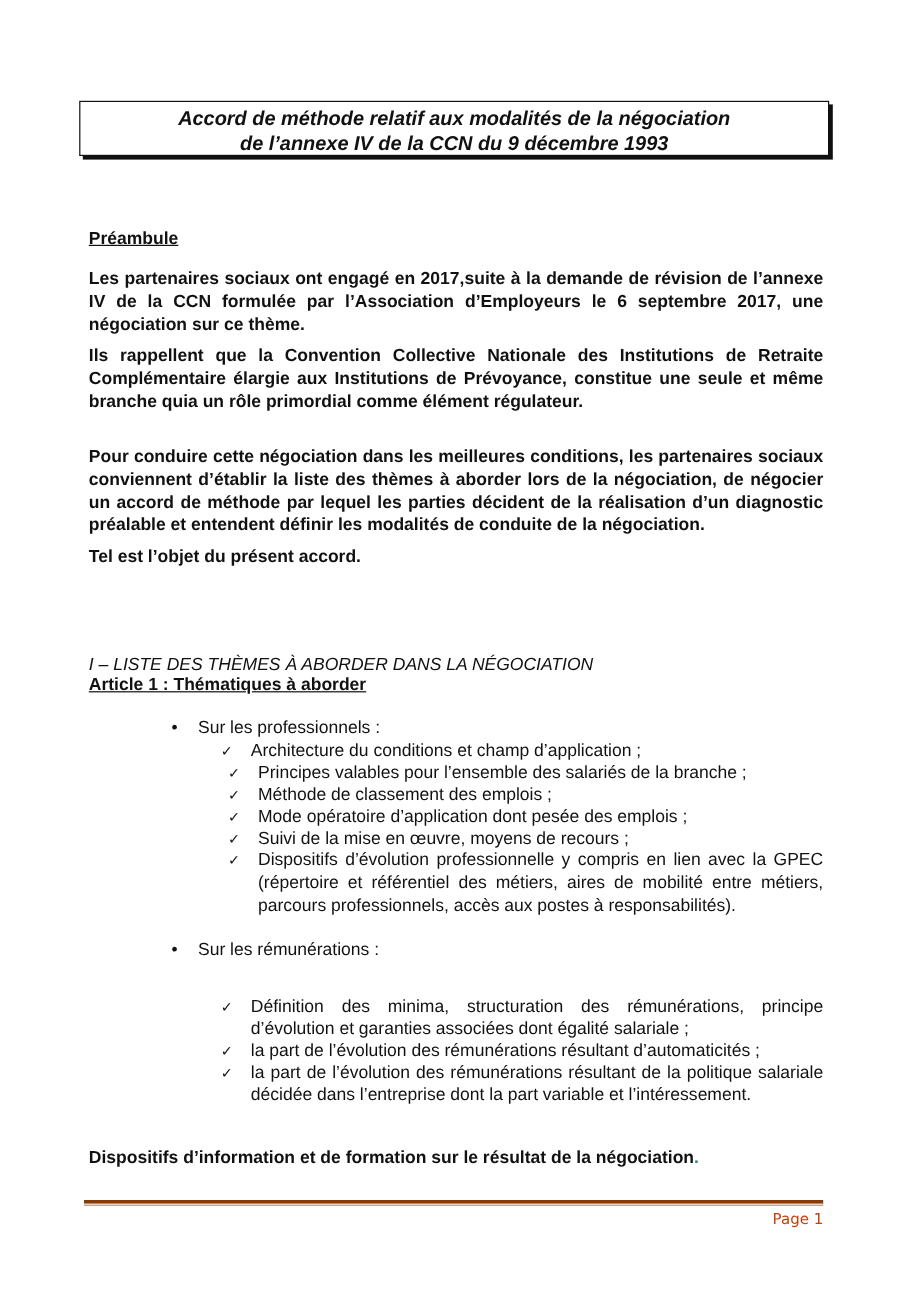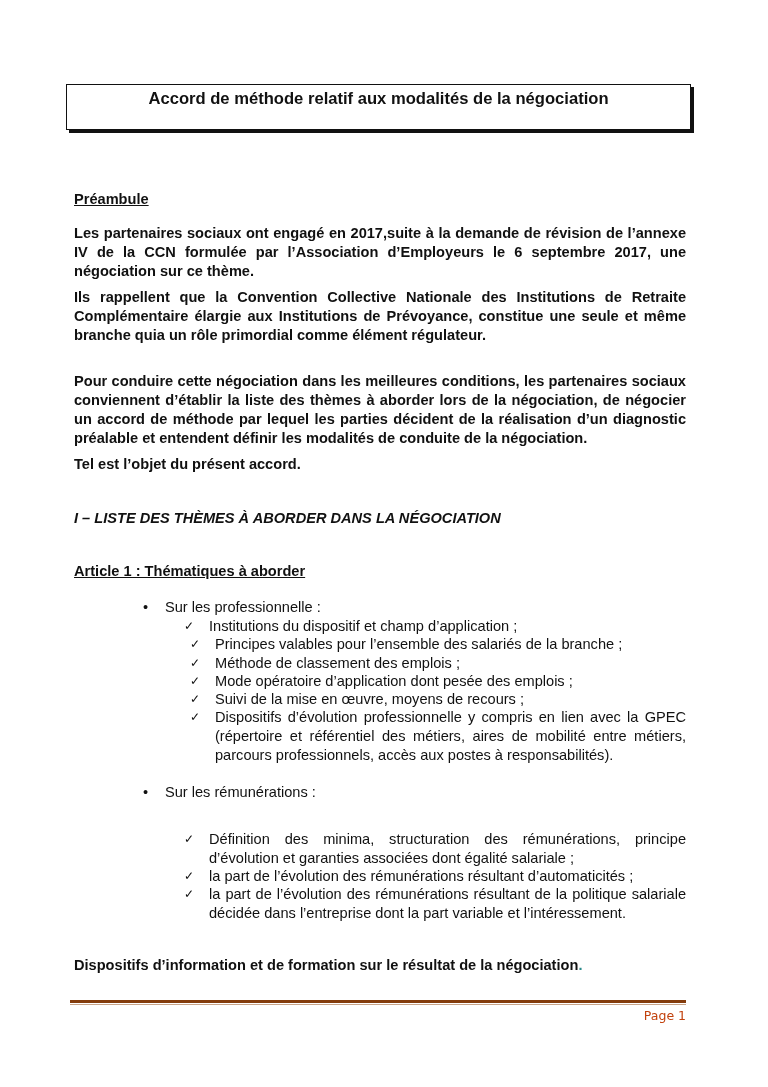--- a/index.html
+++ b/index.html
@@ -5,27 +5,27 @@
   html, body { margin: 0; padding: 0; background: #ffffff; }
   body {
     width: 768px; height: 1087px; position: relative; overflow: hidden;
     font-family: "Liberation Sans", sans-serif; color: #111; font-size: 14.6px;
   }
   .title-box {
     position: absolute; left: 66px; top: 84px; width: 625px; height: 46px;
     border: 1.5px solid #111;
     box-shadow: 3px 3px 0 #111;
     text-align: center; font-weight: bold; font-size: 16.6px; line-height: 21px;
-    padding-top: 3px; box-sizing: border-box;
+    padding-top: 3px; box-sizing: border-box; font-style: italic;
   }
   .title-box div { white-space: nowrap; }
   .block { position: absolute; left: 74px; width: 612px; line-height: 19px; font-weight: bold; }
   .justify { text-align: justify; text-align-last: left; }
   .bold { font-weight: bold; text-decoration: underline; }
-  .bi { font-weight: bold; font-style: italic; }
+  .bi { font-weight: normal; font-style: italic; margin-top: 36px; }
   .bullet-line { position: absolute; left: 143px; white-space: nowrap; }
   .bullet-line .dot { display: inline-block; width: 22px; }
   .check-item { position: absolute; left: 190px; width: 496px; line-height: 19px; }
   .check-item .ck { position: absolute; left: 0; top: 0; font-size: 12px; }
   .check-item .txt { display: block; margin-left: 25px; text-align: justify; text-align-last: left; }
   .check-item.first .ck { left: -6px; }
   .check-item.first .txt { margin-left: 19px; }
   .footer-rule {
     position: absolute; left: 70px; top: 1000px; width: 616px; height: 3px;
     background: #843c0c; border-bottom: 1px solid #ffffff;
@@ -38,40 +38,41 @@
     position: absolute; right: 82px; top: 1008px; font-size: 12.5px; color: #c2410c;
     font-family: "DejaVu Sans", sans-serif;
   }
   .teal-dot { color: #2a8a8a; }
 </style>
 </head>
 <body>
 
 <div class="title-box">
   <div>Accord de méthode relatif aux modalités de la négociation</div>
+  <div>de l’annexe IV de la CCN du 9 décembre 1993</div>
 </div>
 
 <div class="block bold" style="top:190px;">Préambule</div>
 
 <div class="block justify" style="top:224px;">Les partenaires sociaux ont engagé en 2017,suite à la demande de révision de l’annexe IV de la CCN formulée par l’Association d’Employeurs le 6 septembre 2017, une négociation sur ce thème.</div>
 <div class="block justify" style="top:288px;">Ils rappellent que la Convention Collective Nationale des Institutions de Retraite Complémentaire élargie aux Institutions de Prévoyance, constitue une seule et même branche quia un rôle primordial comme élément régulateur.</div>
 <div class="block justify" style="top:344px;margin-top:28px;">Pour conduire cette négociation dans les meilleures conditions, les partenaires sociaux conviennent d’établir la liste des thèmes à aborder lors de la négociation, de négocier un accord de méthode par lequel les parties décident de la réalisation d’un diagnostic préalable et entendent définir les modalités de conduite de la négociation.</div>
 <div class="block" style="top:455px;">Tel est l’objet du présent accord.</div>
 
 <div class="block bi" style="top:509px;">I – LISTE DES THÈMES À ABORDER DANS LA NÉGOCIATION</div>
 
 <div class="block bold" style="top:562px;">Article 1 : Thématiques à aborder</div>
 
 <div class="bullet-line" style="top:599px;">
-  <span class="dot">•</span><span>Sur les professionnelle :</span>
+  <span class="dot">•</span><span>Sur les professionnels :</span>
 </div>
 
 <div class="check-item first" style="top:617px;">
   <span class="ck">✓</span>
-  <span class="txt">Institutions du dispositif et champ d’application ;</span>
+  <span class="txt">Architecture du conditions et champ d’application ;</span>
 </div>
 <div class="check-item" style="top:635px;">
   <span class="ck">✓</span>
   <span class="txt">Principes valables pour l’ensemble des salariés de la branche ;</span>
 </div>
 <div class="check-item" style="top:654px;">
   <span class="ck">✓</span>
   <span class="txt">Méthode de classement des emplois ;</span>
 </div>
 <div class="check-item" style="top:672px;">

